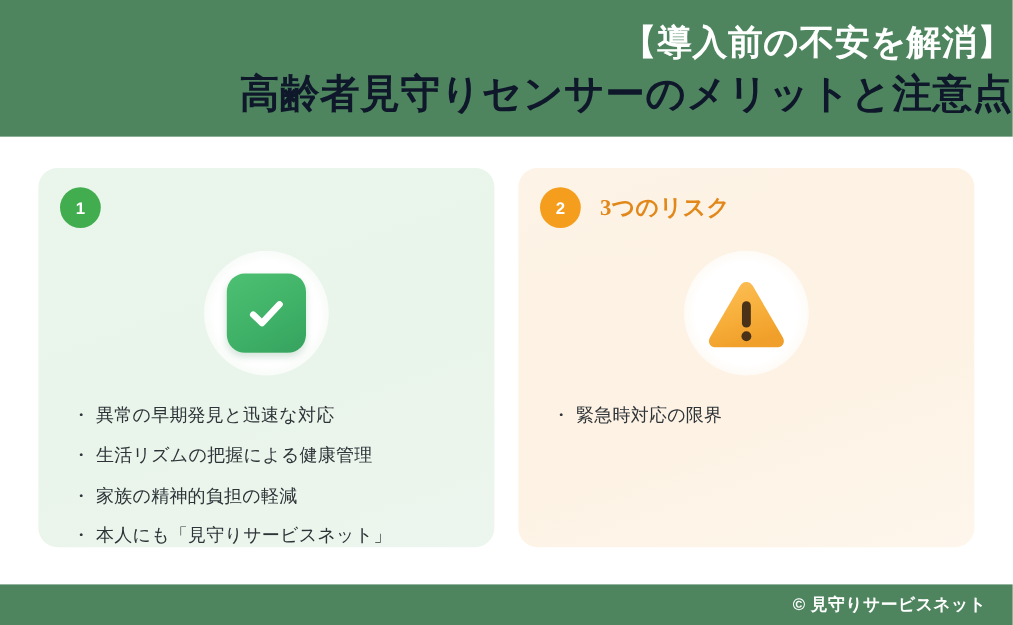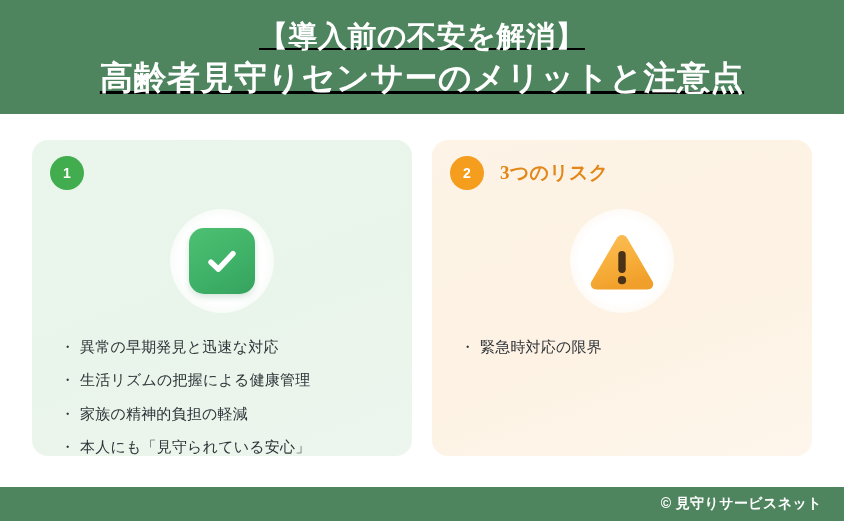--- a/index.html
+++ b/index.html
@@ -25,36 +25,35 @@
   
   .header-band {
     position: absolute;
     left: 0;
     top: 0;
     width: 844px;
     height: 114px;
     background: #4e855f;
     display: flex;
     flex-direction: column;
-    align-items: center;
+    align-items: flex-end;
     justify-content: center;
     box-sizing: border-box;
     padding-top: 4px;
-    text-decoration: underline;
   }
   .title-line-1 {
     color: #ffffff;
     font-size: 29px;
     font-weight: bold;
     line-height: 1.25;
     letter-spacing: 0.5px;
     white-space: nowrap;
   }
   .title-line-2 {
-    color: #ffffff;
+    color: #0f172a;
     font-size: 33px;
     font-weight: bold;
     line-height: 1.3;
     letter-spacing: 0.5px;
     white-space: nowrap;
     margin-top: 2px;
   }
 
   
   .cards-area {
@@ -216,21 +215,21 @@
               <path d="M9 21.2 L16.4 28.2 L31 12.6" fill="none" stroke="#ffffff" stroke-width="5.4" stroke-linecap="round" stroke-linejoin="round"></path>
             </svg>
           </div>
         </div>
       </div>
 
       <ul class="card-list">
         <li>異常の早期発見と迅速な対応</li>
         <li>生活リズムの把握による健康管理</li>
         <li>家族の精神的負担の軽減</li>
-        <li>本人にも「見守られている安心」</li>
+        <li>本人にも「見守りサービスネット」</li>
       </ul>
     </div>
 
     <div class="card card-risk">
       <div class="card-header">
         <div class="badge badge-risk">2</div>
         <div class="card-title card-title-risk">3つのリスク</div>
       </div>
 
       <div class="icon-wrap">

